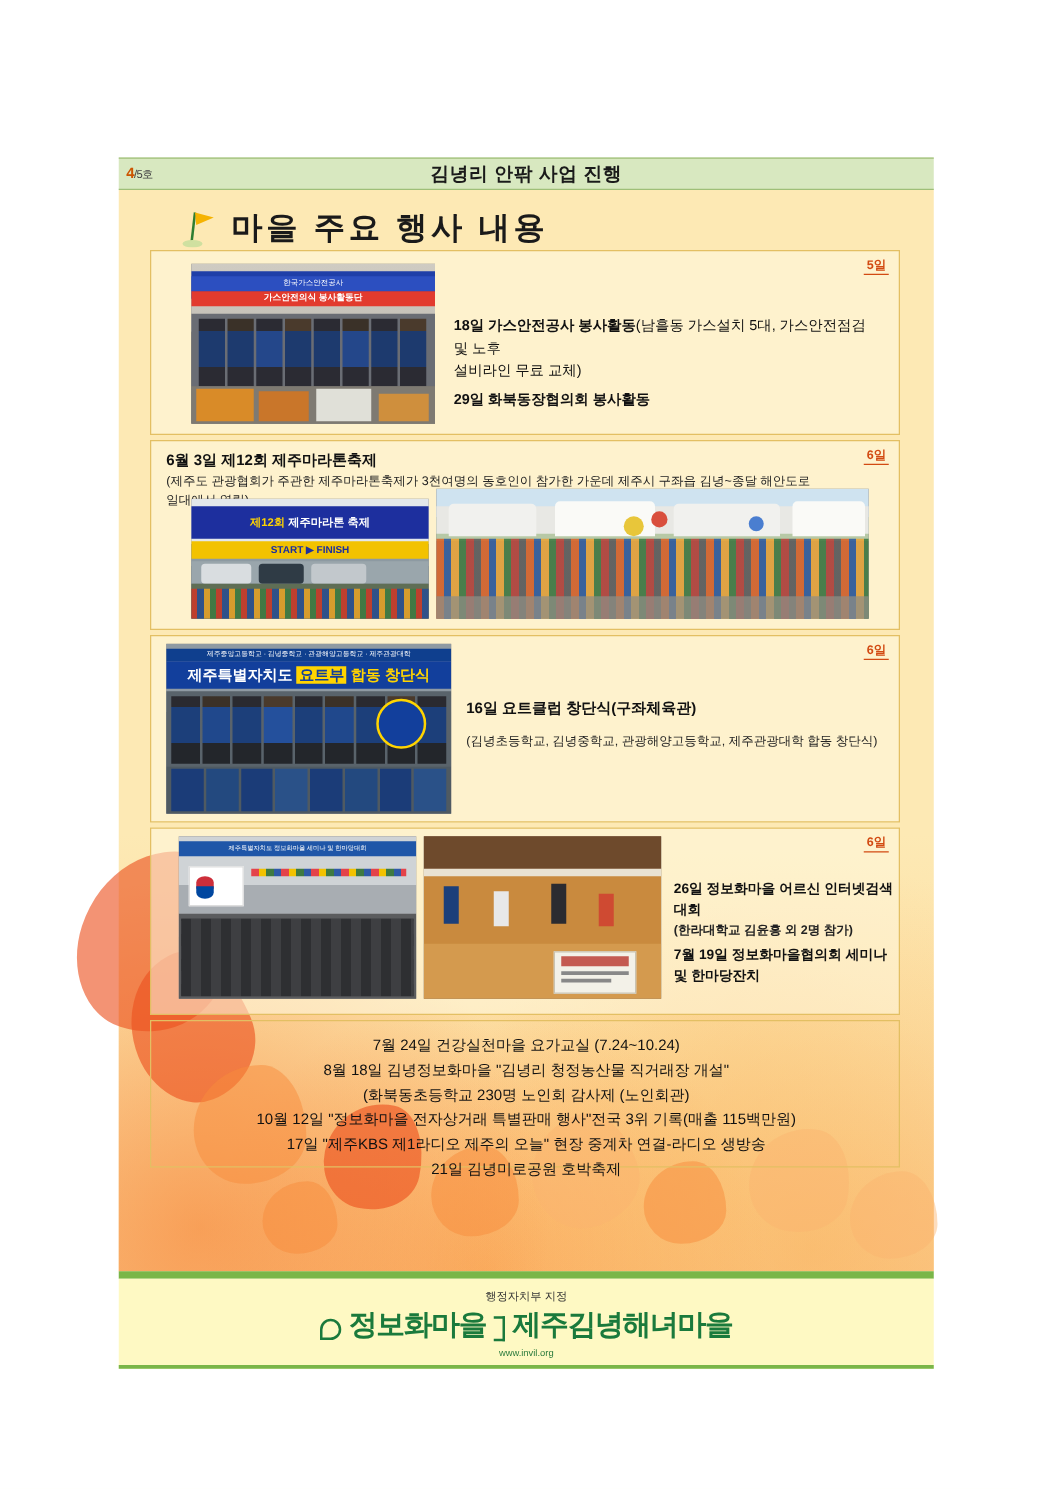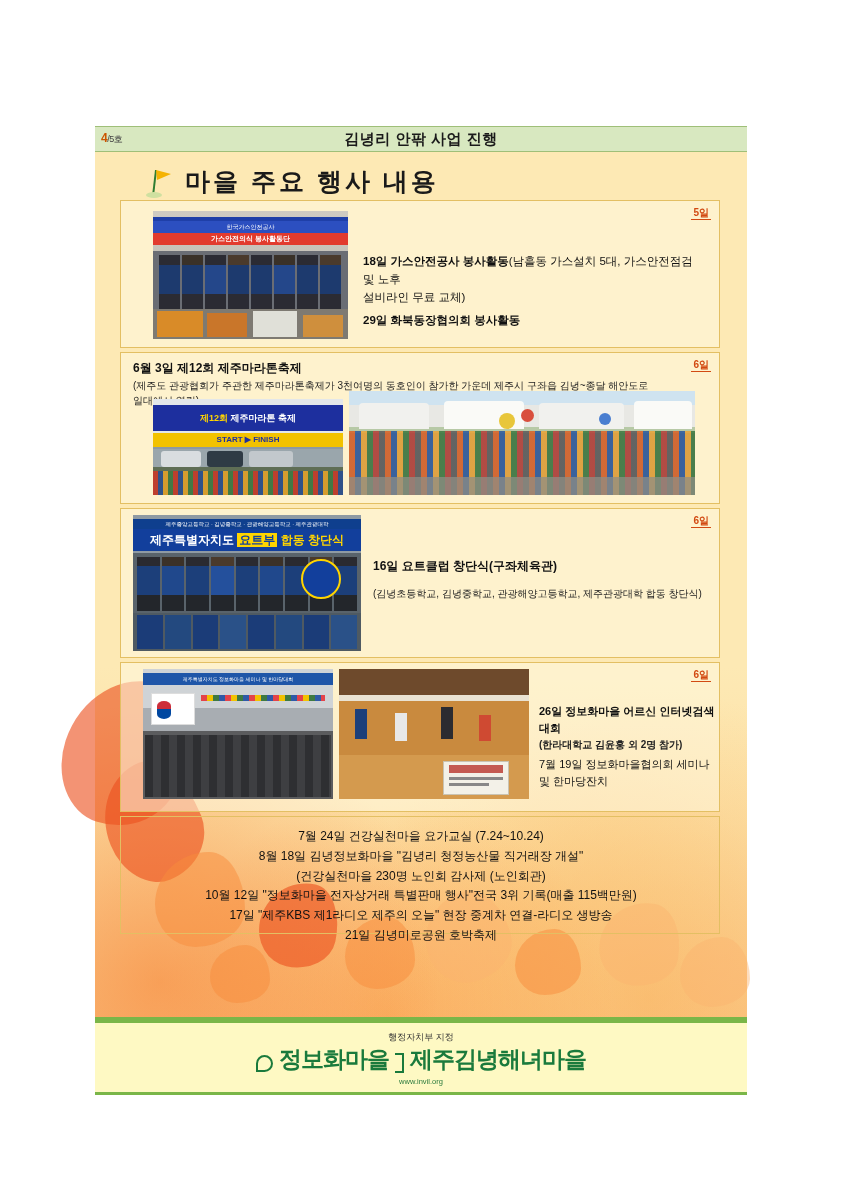--- a/index.html
+++ b/index.html
@@ -382,29 +382,29 @@
           <div class="tiny" style="left:0;top:86px;width:190px;height:44px;background:#d49a4e;"></div>
           <div class="tiny" style="left:104px;top:92px;width:66px;height:34px;background:#f3f1e8;border:1px solid #c9c3b2;"></div>
           <div class="tiny" style="left:110px;top:96px;width:54px;height:8px;background:#b8342a;opacity:.8;"></div>
           <div class="tiny" style="left:110px;top:108px;width:54px;height:3px;background:#888;"></div>
           <div class="tiny" style="left:110px;top:114px;width:40px;height:3px;background:#888;"></div>
         </div>
 
         <div class="txt">
           <div class="ev-text" style="font-weight:bold;font-size:11px;">26일 정보화마을 어르신 인터넷검색대회</div>
           <div class="ev-small" style="font-weight:bold;">(한라대학교 김윤홍 외 2명 참가)</div>
-          <div class="ev-text" style="font-weight:normal;margin-top:4px;font-size:11px;">7월 19일 정보화마을협의회 세미나 및 한마당잔치</div>
+          <div class="ev-text" style="font-weight:bold;margin-top:4px;font-size:11px;">7월 19일 정보화마을협의회 세미나 및 한마당잔치</div>
         </div>
       </div>
 
       <div class="event-block" id="blk5">
         <div class="list">
           <div>7월 24일 건강실천마을 요가교실 (7.24~10.24)</div>
           <div>8월 18일 김녕정보화마을 "김녕리 청정농산물 직거래장 개설"</div>
-          <div>(건강실천마을 230명 노인회 감사제 (노인회관)</div>
+          <div>(화북동초등학교 230명 노인회 감사제 (노인회관)</div>
           <div>10월 12일 "정보화마을 전자상거래 특별판매 행사"전국 3위 기록(매출 115백만원)</div>
           <div>17일 "제주KBS 제1라디오 제주의 오늘" 현장 중계차 연결-라디오 생방송</div>
           <div>21일 김녕미로공원 호박축제</div>
         </div>
       </div>
 
     </div>
   </div>
 
   <div class="footer-bar"></div>

